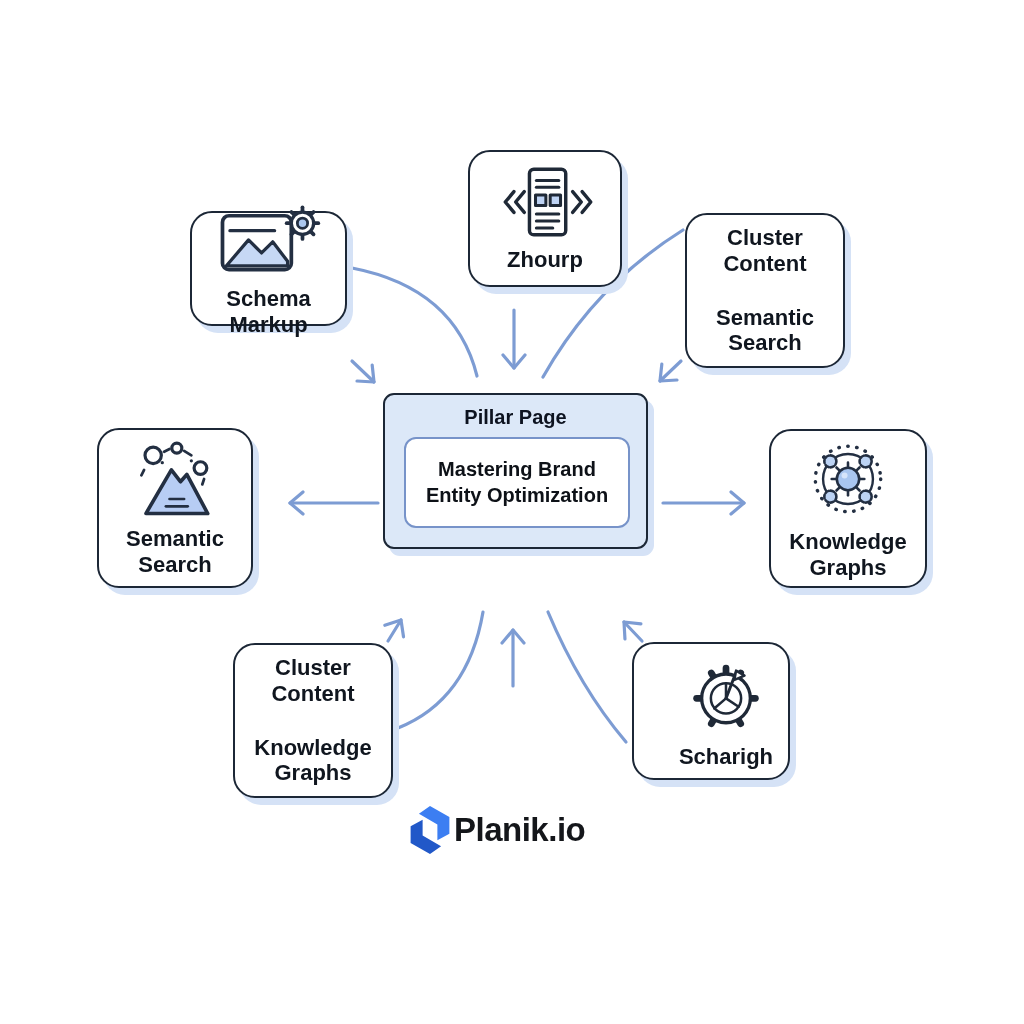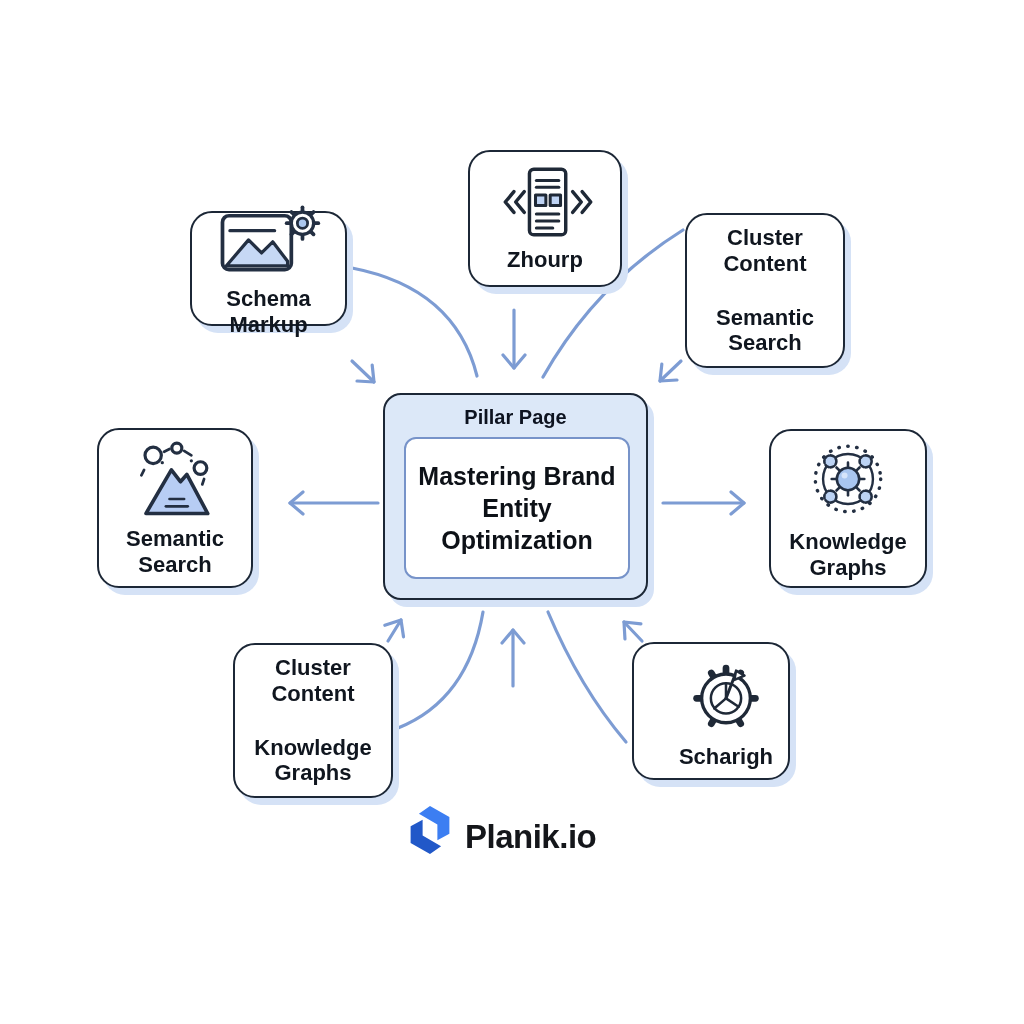--- a/index.html
+++ b/index.html
@@ -13,31 +13,31 @@
     box-shadow:6px 7px 0 #d5e2f6;display:flex;flex-direction:column;align-items:center;
     justify-content:center;box-sizing:border-box;
   }
   .node-label{
     font-size:22px;font-weight:700;text-align:center;line-height:1.18;color:#10161f;
     max-width:128px;
   }
   .label-stack{display:flex;flex-direction:column;gap:28px;align-items:center;}
   .node .icon-wrap{display:flex;align-items:center;justify-content:center;margin-bottom:7px;}
   #center-box{
-    position:absolute;left:383px;top:393px;width:265px;height:207px;box-sizing:border-box;
-    background:#dce8f8;border:2.5px solid #1c2736;border-radius:18px;
+    position:absolute;left:383px;top:393px;width:265px;height:156px;box-sizing:border-box;
+    background:#dce8f8;border:2.5px solid #1c2736;border-radius:11px;
     box-shadow:6px 7px 0 #d5e2f6;display:flex;flex-direction:column;
   }
   #center-header{font-size:20px;font-weight:700;text-align:center;padding:11px 0 8px;color:#0d1320;}
   #center-inner{
     flex:1;margin:0 16px 19px 19px;background:#ffffff;border:2px solid #7793c9;border-radius:12px;
     display:flex;align-items:center;justify-content:center;
   }
-  #center-title{font-size:25px;font-weight:700;text-align:center;line-height:1.28;max-width:205px;color:#0d1117;}
-  #logo{position:absolute;left:406px;top:804px;display:flex;align-items:flex-end;gap:11px;}
+  #center-title{font-size:20px;font-weight:700;text-align:center;line-height:1.28;max-width:205px;color:#0d1117;}
+  #logo{position:absolute;left:406px;top:804px;display:flex;align-items:center;}
   #logo-text{font-size:33px;font-weight:700;color:#14161a;letter-spacing:-0.5px;}
   
   #node-schema-markup   {left:190px;top:211px;width:157px;height:115px;}
   #node-zhourp          {left:439px;top:150px;width:154px;height:137px;margin-left:29px;}
   #node-cluster-semantic{left:685px;top:213px;width:160px;height:155px;}
   #node-semantic-search {left:97px; top:428px;width:156px;height:160px;}
   #node-knowledge-graphs{left:769px;top:429px;width:158px;height:159px;}
   #node-cluster-knowledge{left:233px;top:643px;width:160px;height:155px;}
   #node-scharigh        {left:632px;top:642px;width:158px;height:138px;padding-left:30px;}
 </style>

